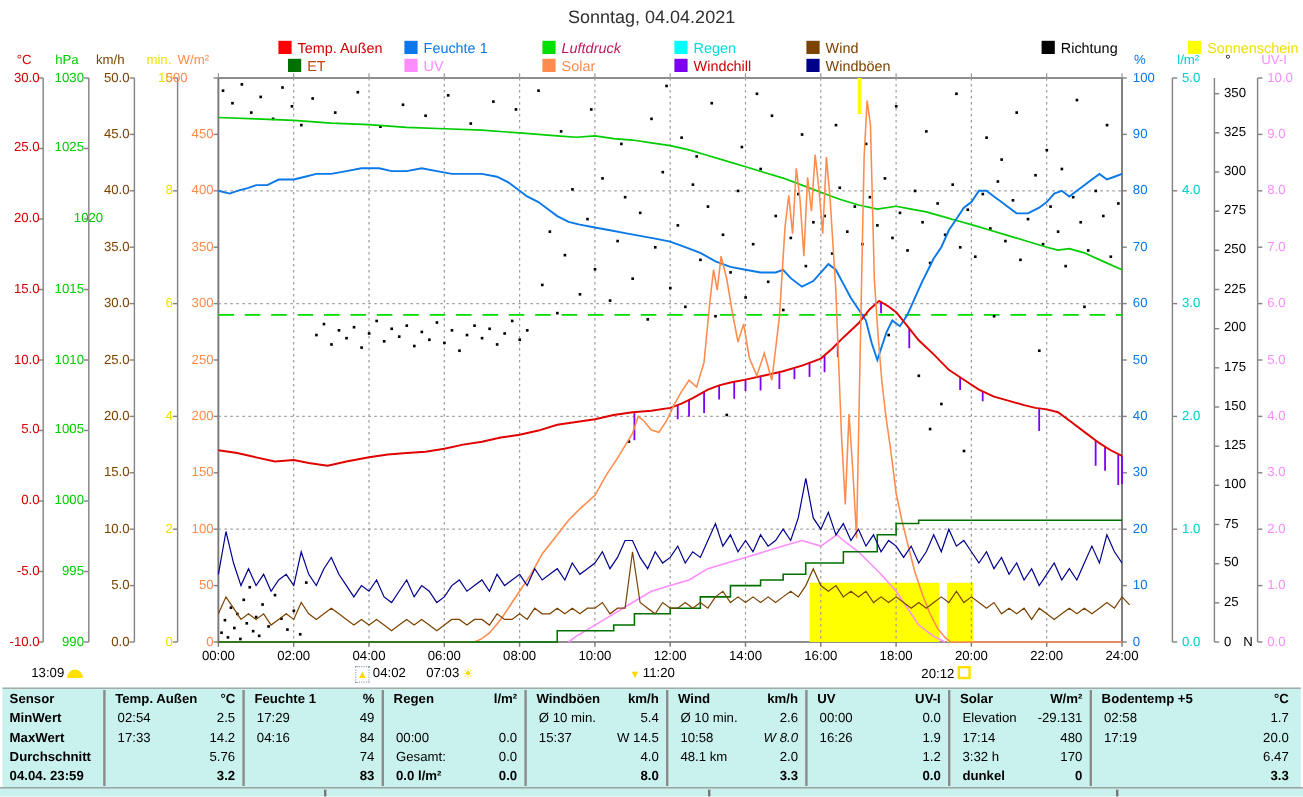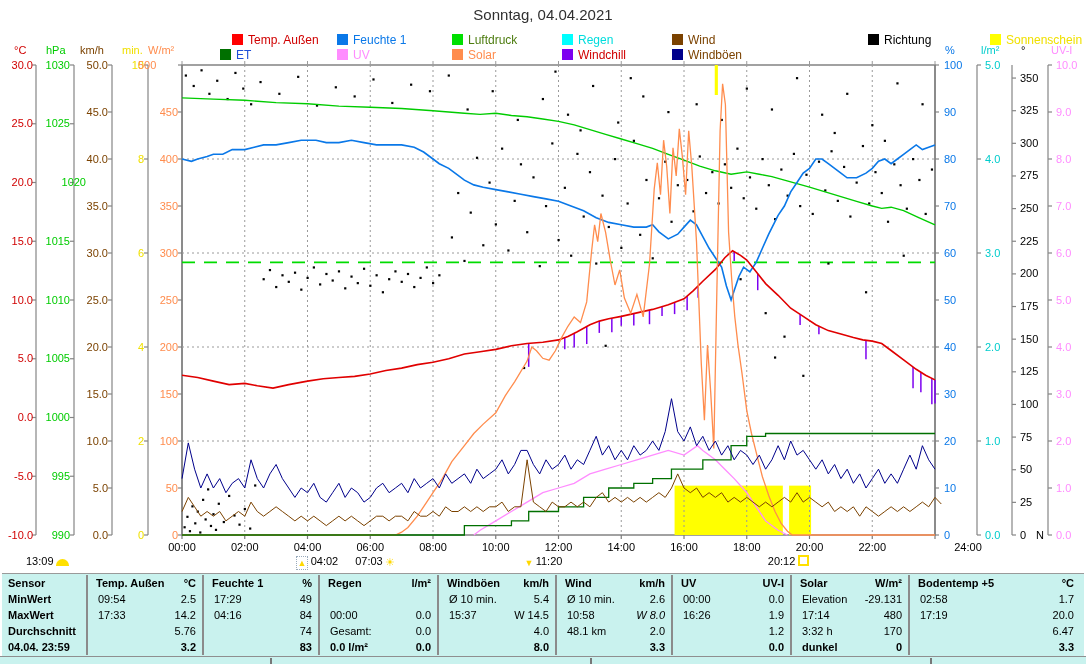--- a/index.html
+++ b/index.html
@@ -23,26 +23,26 @@
   .stick{position:absolute;top:1px;width:2px;height:6px;background:#777;}
 </style>
 </head>
 <body>
 
 <div id="stage">
   <div class="abs" id="title">Sonntag, 04.04.2021</div>
   <div class="abs" id="legend" style="left:0;top:0;width:1086px;height:62px;">
       <div class="abs leg-item" style="left: 232px; top: 33px; color: rgb(208, 0, 0);"><span class="leg-sw" style="background: rgb(255, 0, 0);"></span><span>Temp. Außen</span></div>
       <div class="abs leg-item" style="left: 337px; top: 33px; color: rgb(10, 120, 232);"><span class="leg-sw" style="background: rgb(10, 120, 232);"></span><span>Feuchte 1</span></div>
-      <div class="abs leg-item" style="left: 452px; top: 33px; color: #4d7c0f;"><span class="leg-sw" style="background: rgb(0, 224, 0);"></span><span>Luftdruck</span></div>
+      <div class="abs leg-item" style="left: 452px; top: 33px; color: #be185d; font-style: italic;"><span class="leg-sw" style="background: rgb(0, 224, 0);"></span><span>Luftdruck</span></div>
       <div class="abs leg-item" style="left: 562px; top: 33px; color: rgb(0, 221, 221);"><span class="leg-sw" style="background: rgb(0, 255, 255);"></span><span>Regen</span></div>
       <div class="abs leg-item" style="left: 672px; top: 33px; color: rgb(123, 66, 0);"><span class="leg-sw" style="background: rgb(123, 66, 0);"></span><span>Wind</span></div>
       <div class="abs leg-item" style="left: 868px; top: 33px; color: rgb(0, 0, 0);"><span class="leg-sw" style="background: rgb(0, 0, 0);"></span><span>Richtung</span></div>
       <div class="abs leg-item" style="left: 990px; top: 33px; color: rgb(240, 224, 0);"><span class="leg-sw" style="background: rgb(255, 255, 0);"></span><span>Sonnenschein</span></div>
-      <div class="abs leg-item" style="left: 220px; top: 48px; color: #1d4ed8;"><span class="leg-sw" style="background: rgb(0, 112, 0);"></span><span>ET</span></div>
+      <div class="abs leg-item" style="left: 240px; top: 48px; color: #c2410c;"><span class="leg-sw" style="background: rgb(0, 112, 0);"></span><span>ET</span></div>
       <div class="abs leg-item" style="left: 337px; top: 48px; color: rgb(255, 140, 255);"><span class="leg-sw" style="background: rgb(255, 140, 255);"></span><span>UV</span></div>
       <div class="abs leg-item" style="left: 452px; top: 48px; color: rgb(255, 140, 77);"><span class="leg-sw" style="background: rgb(255, 140, 77);"></span><span>Solar</span></div>
       <div class="abs leg-item" style="left: 562px; top: 48px; color: rgb(208, 0, 0);"><span class="leg-sw" style="background: rgb(125, 0, 240);"></span><span>Windchill</span></div>
       <div class="abs leg-item" style="left: 672px; top: 48px; color: rgb(123, 66, 0);"><span class="leg-sw" style="background: rgb(0, 0, 139);"></span><span>Windböen</span></div>
     </div>
   <svg class="abs" id="plot" width="1086" height="664" style="left:0;top:0;">
       <line x1="36" y1="65" x2="36" y2="535" stroke="#858585" stroke-width="1.2"></line>
       <line x1="32" y1="65" x2="36" y2="65" stroke="#858585" stroke-width="1.2"></line>
       <line x1="32" y1="123.75" x2="36" y2="123.75" stroke="#858585" stroke-width="1.2"></line>
       <line x1="32" y1="182.5" x2="36" y2="182.5" stroke="#858585" stroke-width="1.2"></line>
@@ -503,42 +503,42 @@
       <span class="abs xlab" style="left: 285.5px; top: 541px; width: 44px;">04:00</span>
       <span class="abs xlab" style="left: 348.25px; top: 541px; width: 44px;">06:00</span>
       <span class="abs xlab" style="left: 411px; top: 541px; width: 44px;">08:00</span>
       <span class="abs xlab" style="left: 473.75px; top: 541px; width: 44px;">10:00</span>
       <span class="abs xlab" style="left: 536.5px; top: 541px; width: 44px;">12:00</span>
       <span class="abs xlab" style="left: 599.25px; top: 541px; width: 44px;">14:00</span>
       <span class="abs xlab" style="left: 662px; top: 541px; width: 44px;">16:00</span>
       <span class="abs xlab" style="left: 724.75px; top: 541px; width: 44px;">18:00</span>
       <span class="abs xlab" style="left: 787.5px; top: 541px; width: 44px;">20:00</span>
       <span class="abs xlab" style="left: 850.25px; top: 541px; width: 44px;">22:00</span>
-      <span class="abs xlab" style="left: 946px; top: 541px; width: 44px;">24:00</span>
+      <span class="abs xlab" style="left: 913px; top: 541px; width: 44px;">24:00</span>
     </div>
   <div class="abs" id="markers" style="left:0;top:0;width:1086px;height:664px;">
       <div class="abs mark" style="left: 26px; top: 555px;"><span>13:09</span> <span class="mk-ic" style="width: 13px; height: 7px; background: rgb(255, 224, 0); border-radius: 7px 7px 0px 0px;"></span></div>
       <div class="abs mark" style="left: 295.546px; top: 555px;"><span class="mk-ic" style="color: rgb(255, 216, 0); font-size: 9px; border: 1px dotted rgb(153, 170, 187); padding: 0px 1px;">▲</span> <span>04:02</span></div>
       <div class="abs mark" style="left: 355.194px; top: 555px;"><span>07:03</span> <span class="mk-ic" style="color: rgb(255, 216, 0); font-size: 11px;">☀</span></div>
       <div class="abs mark" style="left: 524.583px; top: 555px;"><span class="mk-ic" style="color: rgb(255, 216, 0); font-size: 9px;">▼</span> <span>11:20</span></div>
       <div class="abs mark" style="left: 767.775px; top: 555px;"><span>20:12</span> <span class="mk-ic" style="width: 7px; height: 7px; border: 2px solid rgb(255, 224, 0);"></span></div>
     </div>
   <div class="abs" id="tablewrap" style="background: rgb(201, 242, 238);">
       <div class="tgroup" style="left: 2px; width: 84px;">
         <span class="abs tcell b" style="left: 4px; top: 2px;">Sensor</span>
         <span class="abs tcell b" style="left: 4px; top: 18px;">MinWert</span>
         <span class="abs tcell b" style="left: 4px; top: 34px;">MaxWert</span>
         <span class="abs tcell b" style="left: 4px; top: 50px;">Durchschnitt</span>
         <span class="abs tcell b" style="left: 4px; top: 66px;">04.04. 23:59</span>
       </div>
       <div class="tsep" style="left: 84px;"></div>
       <div class="tgroup" style="left: 88px; width: 114px;">
         <span class="abs tcell b" style="left: 6px; top: 2px;">Temp. Außen</span>
         <span class="abs tcell b" style="right: 8px; top: 2px;">°C</span>
-        <span class="abs tcell" style="left: 8px; top: 18px;">09:54</span>
+        <span class="abs tcell" style="left: 8px; top: 18px;">02:54</span>
         <span class="abs tcell" style="right: 8px; top: 18px;">2.5</span>
         <span class="abs tcell" style="left: 8px; top: 34px;">17:33</span>
         <span class="abs tcell" style="right: 8px; top: 34px;">14.2</span>
         <span class="abs tcell" style="right: 8px; top: 50px;">5.76</span>
         <span class="abs tcell b" style="right: 8px; top: 66px;">3.2</span>
       </div>
       <div class="tsep" style="left: 200px;"></div>
       <div class="tgroup" style="left: 204px; width: 114px;">
         <span class="abs tcell b" style="left: 6px; top: 2px;">Feuchte 1</span>
         <span class="abs tcell b" style="right: 8px; top: 2px;">%</span>

